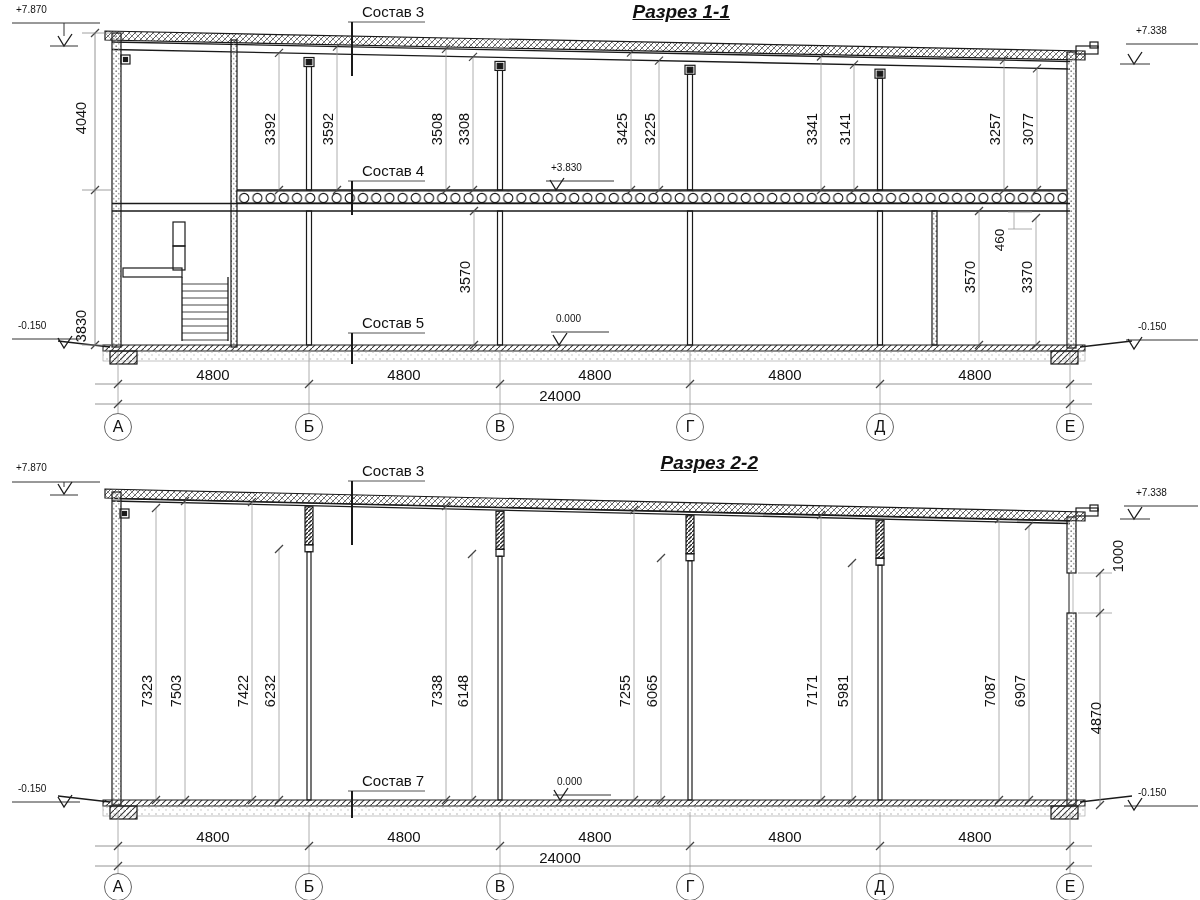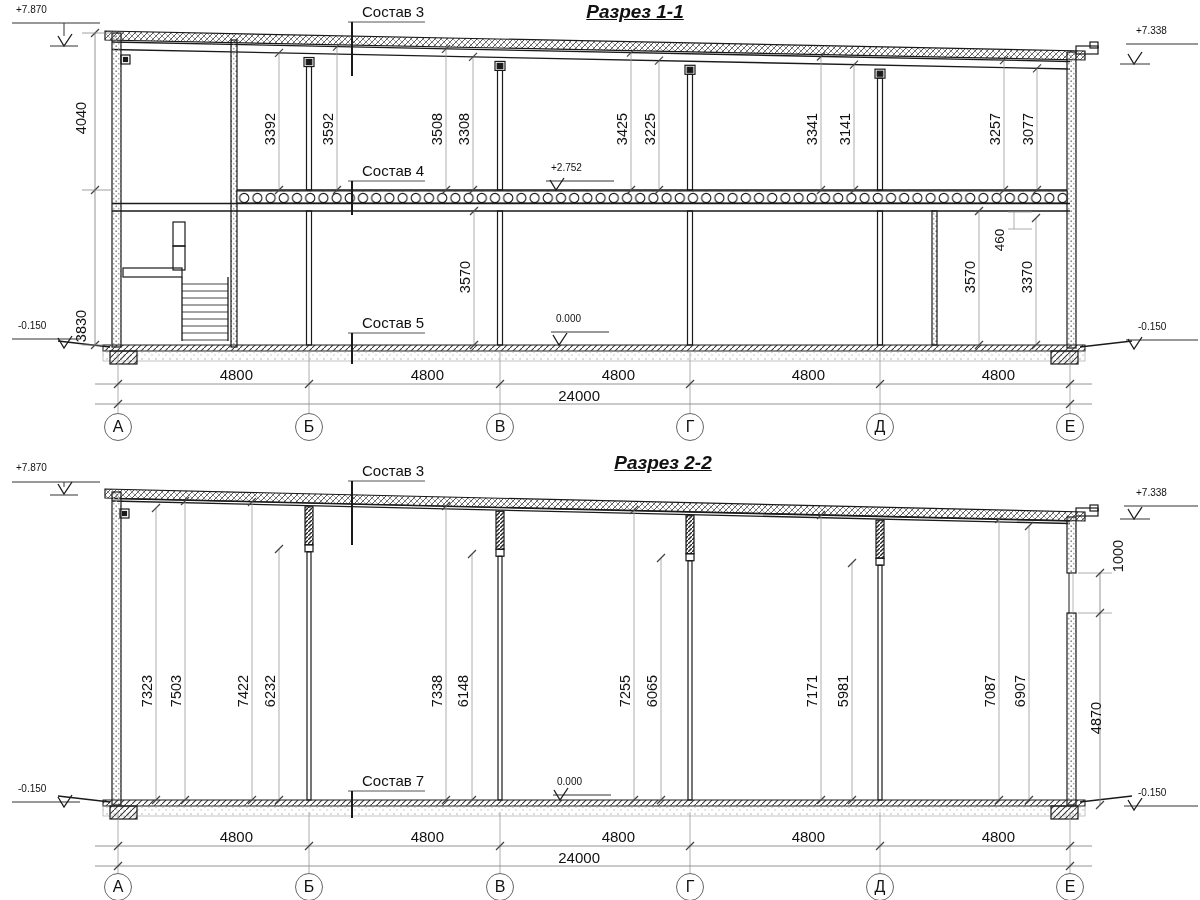--- a/index.html
+++ b/index.html
@@ -1,25 +1,25 @@
 <!DOCTYPE html>
 <html><head>
 <meta charset="utf-8">
 <style>
   html,body{margin:0;padding:0;background:#fff}
   body{width:1200px;height:900px;font-family:"Liberation Sans",sans-serif;color:#111}
   #sheet{position:relative;width:1200px;height:900px;overflow:hidden;background:#fff}
   #geom{position:absolute;left:0;top:0}
   .lab{position:absolute;white-space:nowrap}
-  .t{font-style:italic;font-weight:bold;font-size:19px;line-height:22px;width:190px;text-align:center;text-decoration:underline}
+  .t{font-style:italic;font-weight:bold;font-size:19px;line-height:22px;width:190px;text-align:right;text-decoration:underline}
   .lbl{font-size:15px}
   .el{font-size:10px}
   .vd{width:60px;height:14px;font-size:14.5px;line-height:14px;text-align:center;transform:rotate(-90deg)}
   .sm{font-size:13.5px}
-  .hd{width:80px;font-size:15px;text-align:right}
+  .hd{width:80px;font-size:15px;text-align:center}
   .ax{width:28px;height:28px;border:1.2px solid #666;border-radius:50%;text-align:center;line-height:26px;font-size:16px;background:#fff;box-sizing:border-box}
 </style>
 </head>
 <body>
 
 <div id="sheet">
   <svg id="geom" width="1200" height="900" viewBox="0 0 1200 900">
     <defs>
       <pattern id="pw" width="5" height="5" patternUnits="userSpaceOnUse">
         <circle cx="1.2" cy="1.2" r="0.9" fill="#8a8a8a"></circle>
@@ -287,21 +287,21 @@
       <line x1="1124" y1="806" x2="1198" y2="806" stroke="#333" stroke-width="1"></line>
       <path d="M 1128 800 L 1134 810 L 1142 798" fill="none" stroke="#1a1a1a" stroke-width="1.3"></path>
     </svg>
 
   <div class="lab t" style="left:540px;top:1px">Разрез 1-1</div>
   <div class="lab lbl" style="left:362px;top:3px">Состав 3</div>
   <div class="lab lbl" style="left:362px;top:162px">Состав 4</div>
   <div class="lab lbl" style="left:362px;top:314px">Состав 5</div>
   <div class="lab el" style="left:16px;top:4px">+7.870</div>
   <div class="lab el" style="left:1136px;top:25px">+7.338</div>
-  <div class="lab el" style="left:551px;top:162px">+2.752</div>
+  <div class="lab el" style="left:551px;top:162px">+3.830</div>
   <div class="lab el" style="left:556px;top:313px">0.000</div>
   <div class="lab el" style="left:18px;top:320px">-0.150</div>
   <div class="lab el" style="left:1138px;top:321px">-0.150</div>
 
   <div class="lab vd" style="left:51px;top:111px">4040</div>
   <div class="lab vd" style="left:51px;top:319px">3830</div>
 
   <div class="lab vd" style="left:240px;top:122px">3392</div>
   <div class="lab vd" style="left:298px;top:122px">3592</div>
   <div class="lab vd" style="left:407px;top:122px">3508</div>

